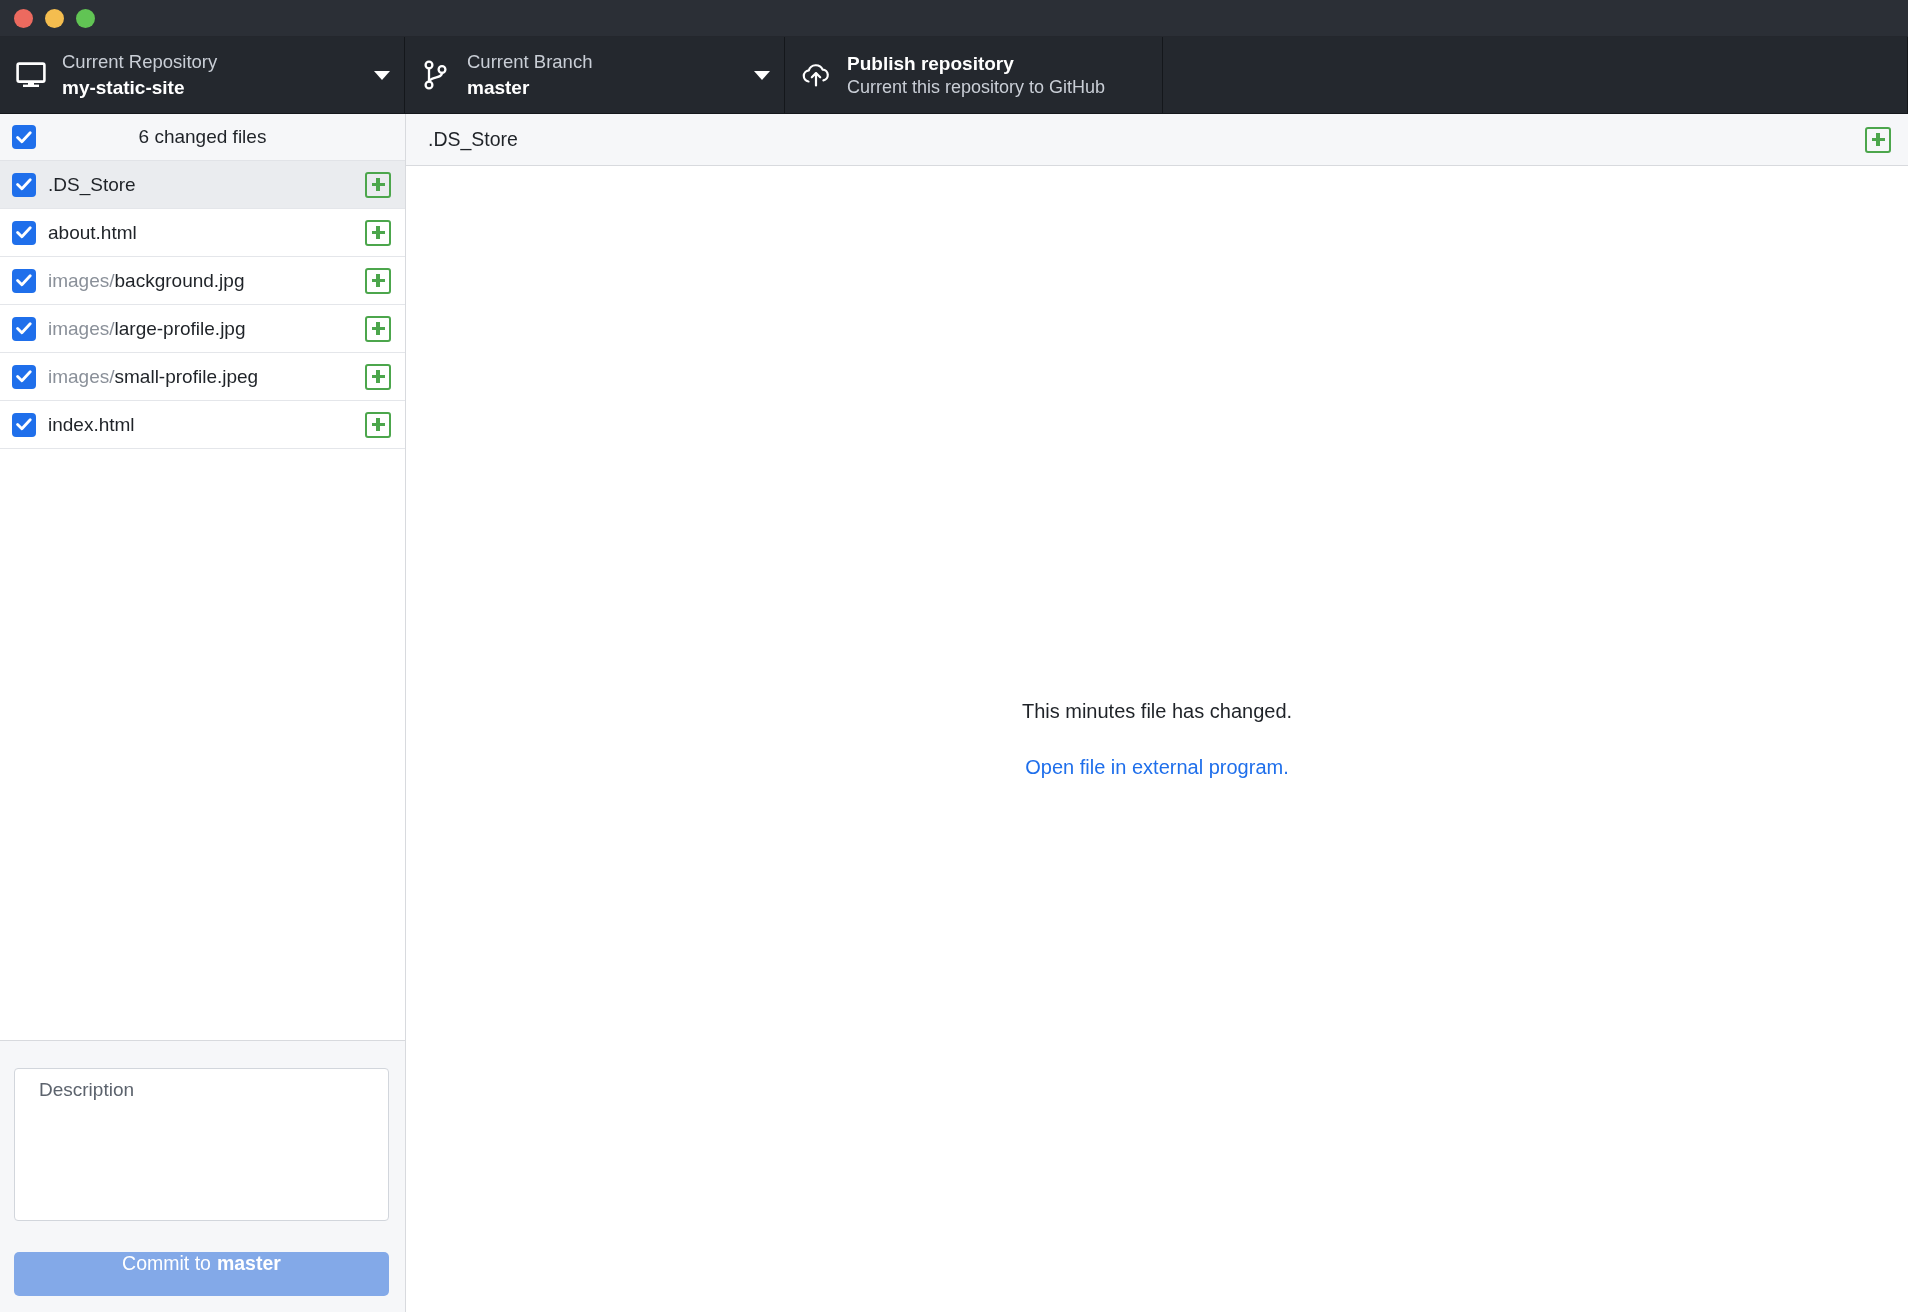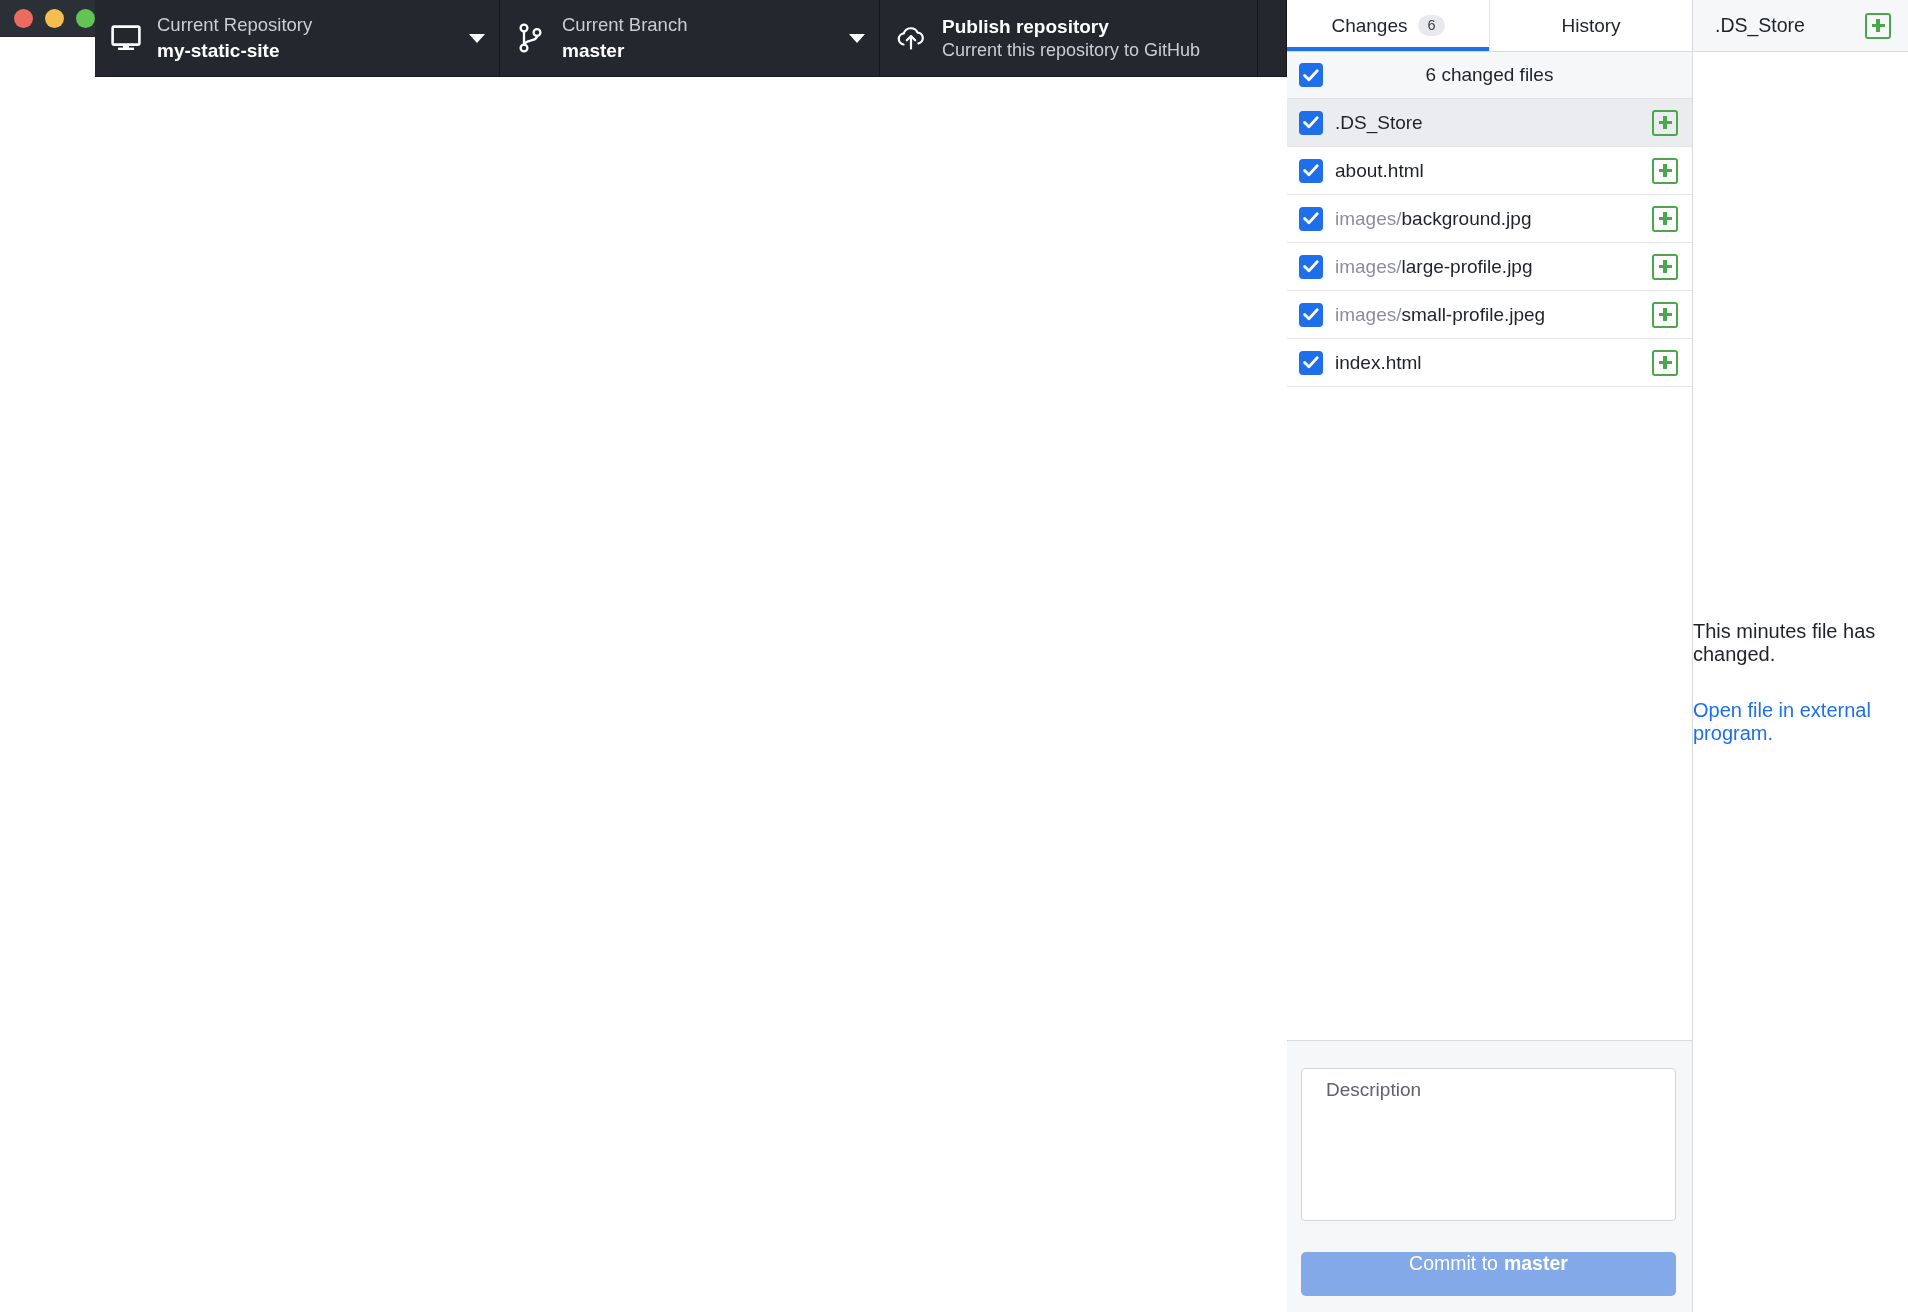--- a/index.html
+++ b/index.html
@@ -2,21 +2,21 @@
 <html><head>
 <meta charset="utf-8">
 <style>
   * { box-sizing: border-box; margin: 0; padding: 0; }
   html, body {
     width: 1908px; height: 1312px;
     font-family: "Liberation Sans", sans-serif;
     background: #ffffff;
     overflow: hidden;
   }
-  .app { position: relative; width: 1908px; height: 1312px; display: flex; flex-direction: row; }
+  .app { position: relative; width: 1908px; height: 1312px; display: flex; flex-direction: column; }
 
   
   .titlebar {
     height: 37px; background: #2b2f36; flex: 0 0 37px;
     display: flex; align-items: center; padding-left: 14px;
     border-bottom: 1px solid #24272d;
   }
   .lights { display: flex; gap: 12px; align-items: center; }
   .light { width: 19px; height: 19px; border-radius: 50%; }
   .light.red { background: #ec6a5f; }
@@ -227,29 +227,20 @@
       </span>
     </div>
 
     <div class="tb-cell tb-filler"></div>
   </div>
 
   <div class="body">
 
     <div class="sidebar">
 
-      <div class="tabs">
-        <div class="tab active">
-          <span>Changes</span>
-          <span class="tab-badge">6</span>
-        </div>
-        <div class="tab">
-          <span>History</span>
-        </div>
-      </div>
 
       <div class="allrow">
         <span class="cb">
           <svg width="16" height="13" viewBox="0 0 16 13">
               <path d="M1.6 6.4 L5.9 10.8 L14.2 1.8" stroke="#ffffff" stroke-width="2.8" fill="none" stroke-linecap="round" stroke-linejoin="round"></path>
             </svg>
         </span>
         <span class="alltxt">6 changed files</span>
       </div>
 

